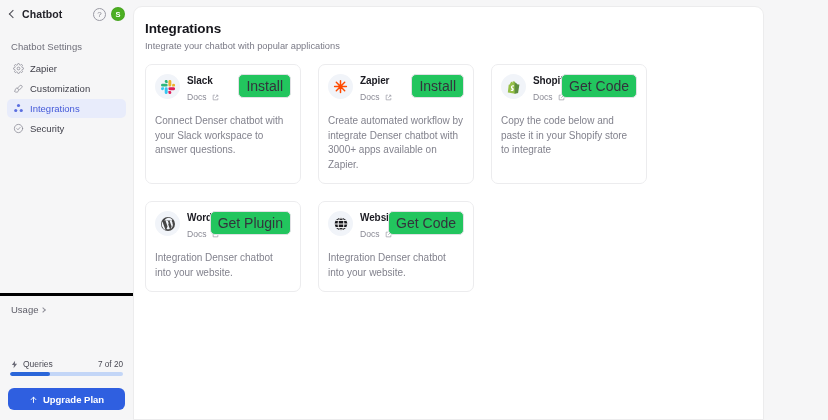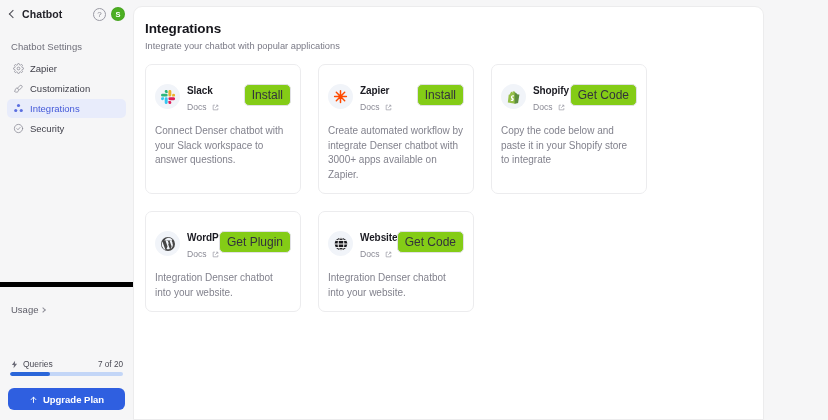--- a/index.html
+++ b/index.html
@@ -63,21 +63,21 @@
     display: flex; align-items: center; gap: 6px;
     height: 19px; padding: 0 6px;
     border-radius: 5px; cursor: pointer;
     font-size: 9.5px; color: #3e3e48;
   }
   .nav-item.active { background: #e8ecfb; color: #4459d9; font-weight: 500; }
   .nav-ico { width: 11px; height: 11px; flex: 0 0 11px; display: block; }
 
   .sb-spacer { flex: 1; }
 
-  .usage-wrap { border-top: 5px solid #000000; padding: 17px 8px 0 8px; }
+  .usage-wrap { border-top: 3px solid #000000; padding: 8px 8px 0 8px; }
   .usage-head {
     display: flex; align-items: center; gap: 3px;
     font-size: 9.5px; color: #5d5d68; cursor: pointer;
     padding-left: 3px; margin-bottom: 9px;
   }
   .usage-head .chev {
     width: 4px; height: 4px;
     border-top: 1.1px solid #8e8e98; border-right: 1.1px solid #8e8e98;
     transform: rotate(45deg); display: inline-block;
   }
@@ -123,42 +123,42 @@
   .grid {
     display: flex; flex-wrap: wrap;
     gap: 17px;
     margin-top: 13px;
   }
   .card {
     width: 156px;
     border: 1px solid #ececee;
     border-radius: 7px;
     background: #fff;
-    padding: 19px 9px 11px 9px;
+    padding: 9px 9px 11px 9px;
     display: flex; flex-direction: column;
   }
   .card-top { display: flex; align-items: flex-start; gap: 7px; }
   .brand-badge {
     width: 25px; height: 25px; border-radius: 50%;
     background: #f1f4f9;
     display: flex; align-items: center; justify-content: center;
     flex: 0 0 25px;
   }
   .brand-badge svg { display: block; }
   .card-titles { flex: 1; min-width: 0; padding-top: 1px; }
   .card-name { font-size: 10px; font-weight: 700; color: #1b1b22; letter-spacing: -0.1px; }
   .docs-link {
     display: inline-flex; align-items: center; gap: 5px;
     font-size: 8.6px; color: #8a8a95; margin-top: 5px; cursor: pointer;
   }
   .ext-ico { width: 7px; height: 7px; display: block; }
   .card-action {
-    border: 1px solid #e1e1e5; background: #84cc16;
+    border: 1px solid #e1e1e5; background: #22c55e;
     border-radius: 5px; cursor: pointer;
-    font-size: 12px; color: #33333c;
+    font-size: 14px; color: #33333c;
     padding: 4px 7px; white-space: nowrap;
     font-family: inherit; line-height: 1;
     flex: 0 0 auto;
   }
   .card-desc {
     font-size: 10px; color: #82828d;
     line-height: 1.45; margin-top: 10px;
   }
 </style>
 </head>

